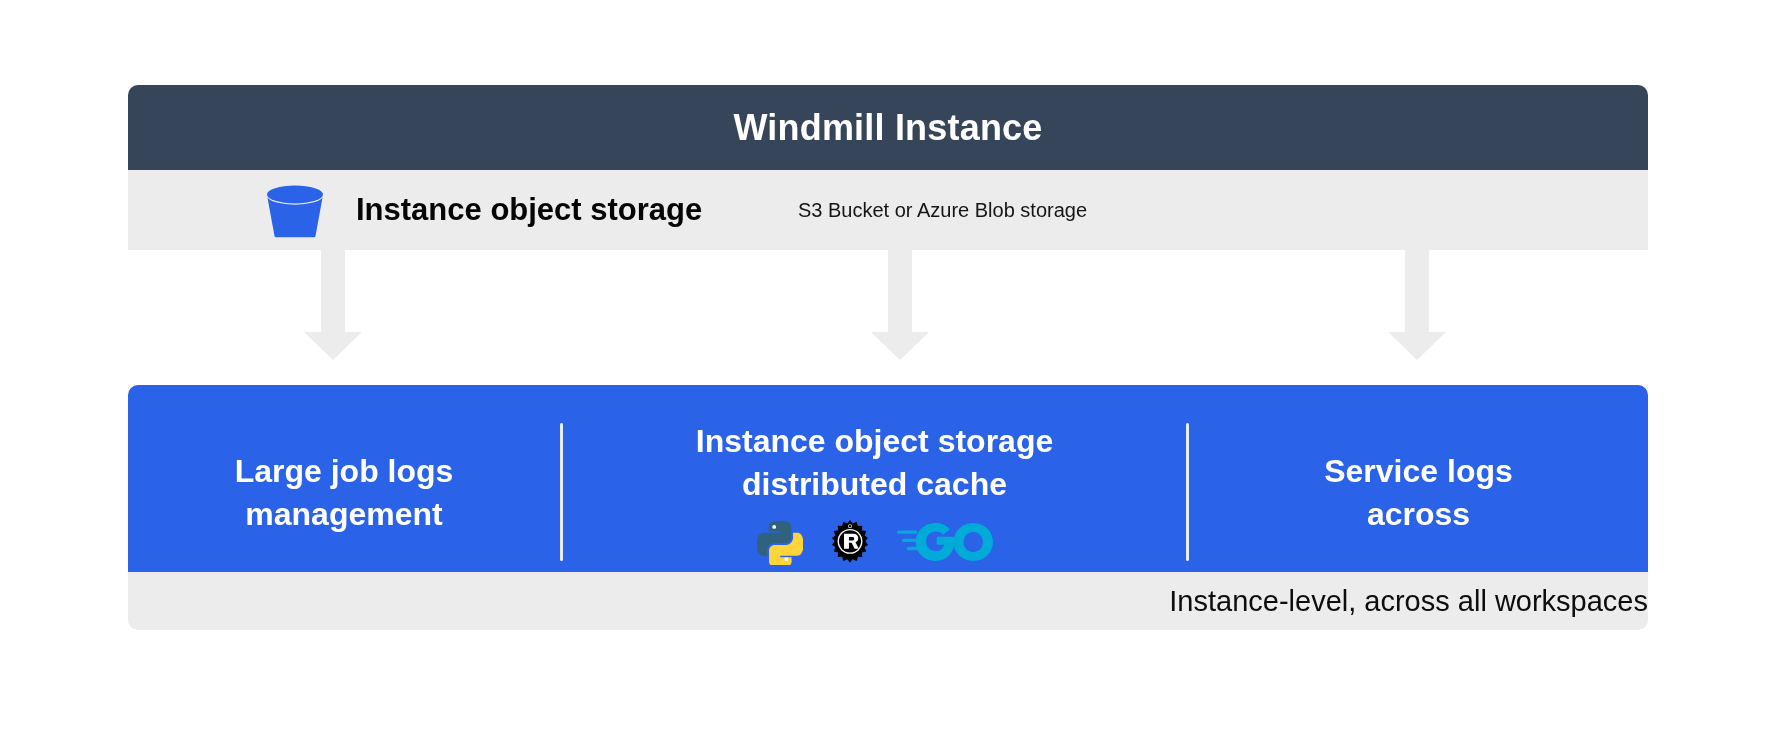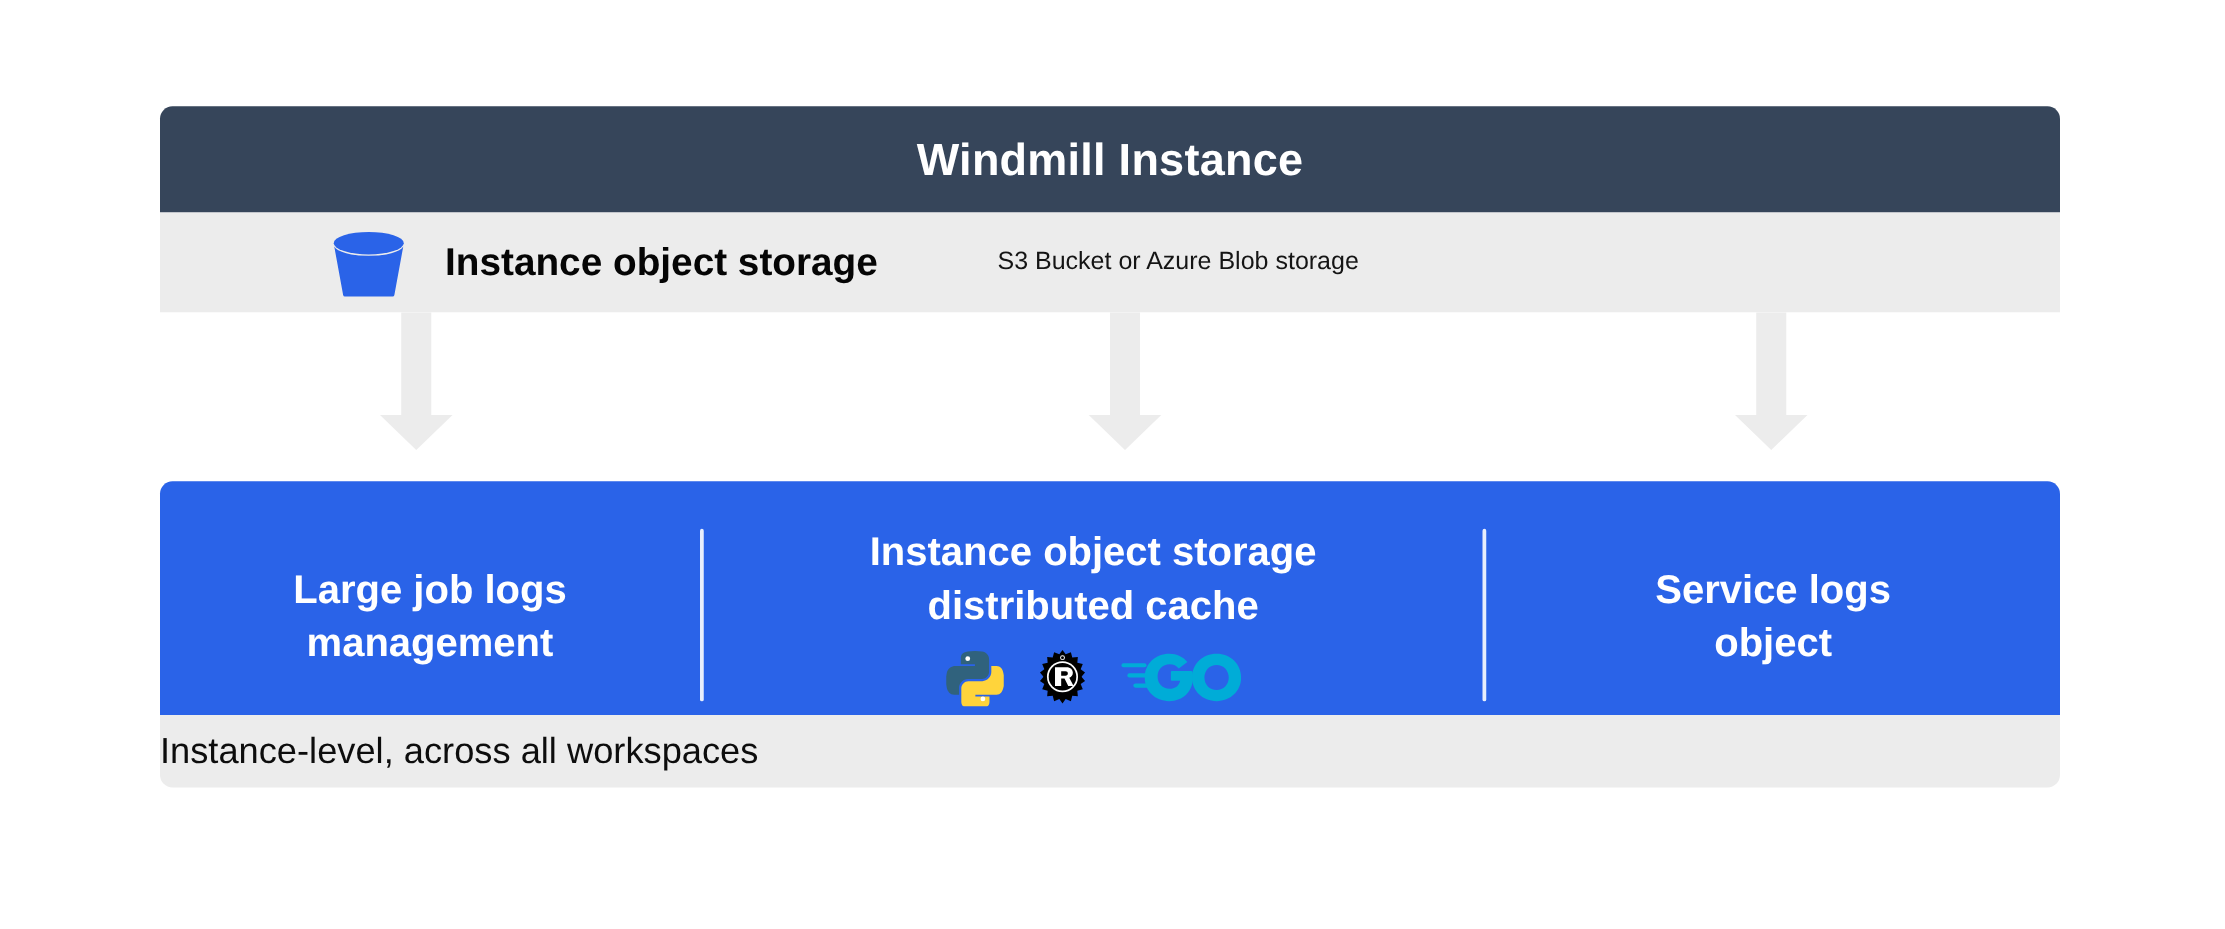--- a/index.html
+++ b/index.html
@@ -181,21 +181,21 @@
   .footer-band {
     position: absolute;
     left: 0;
     top: 487px;
     width: 1520px;
     height: 58px;
     background: #ececec;
     border-radius: 0 0 10px 10px;
     display: flex;
     align-items: center;
-    justify-content: flex-start;
+    justify-content: flex-end;
   }
   .footer-text {
     color: #0d0d0d;
     font-size: 29px;
     font-weight: normal;
     white-space: nowrap;
   }
 </style>
 </head>
 <body>
@@ -282,21 +282,21 @@
             </svg>
           </span>
 
         </div>
       </div>
 
       <div class="divider" style="left:1058px;"></div>
 
       <div class="col" style="left:1061px; width:459px;">
         <div class="col-title">Service logs
-object</div>
+across</div>
       </div>
 
     </div>
 
     <div class="footer-band">
       <div class="footer-text">Instance-level, across all workspaces</div>
     </div>
 
   </div>
 </div>

